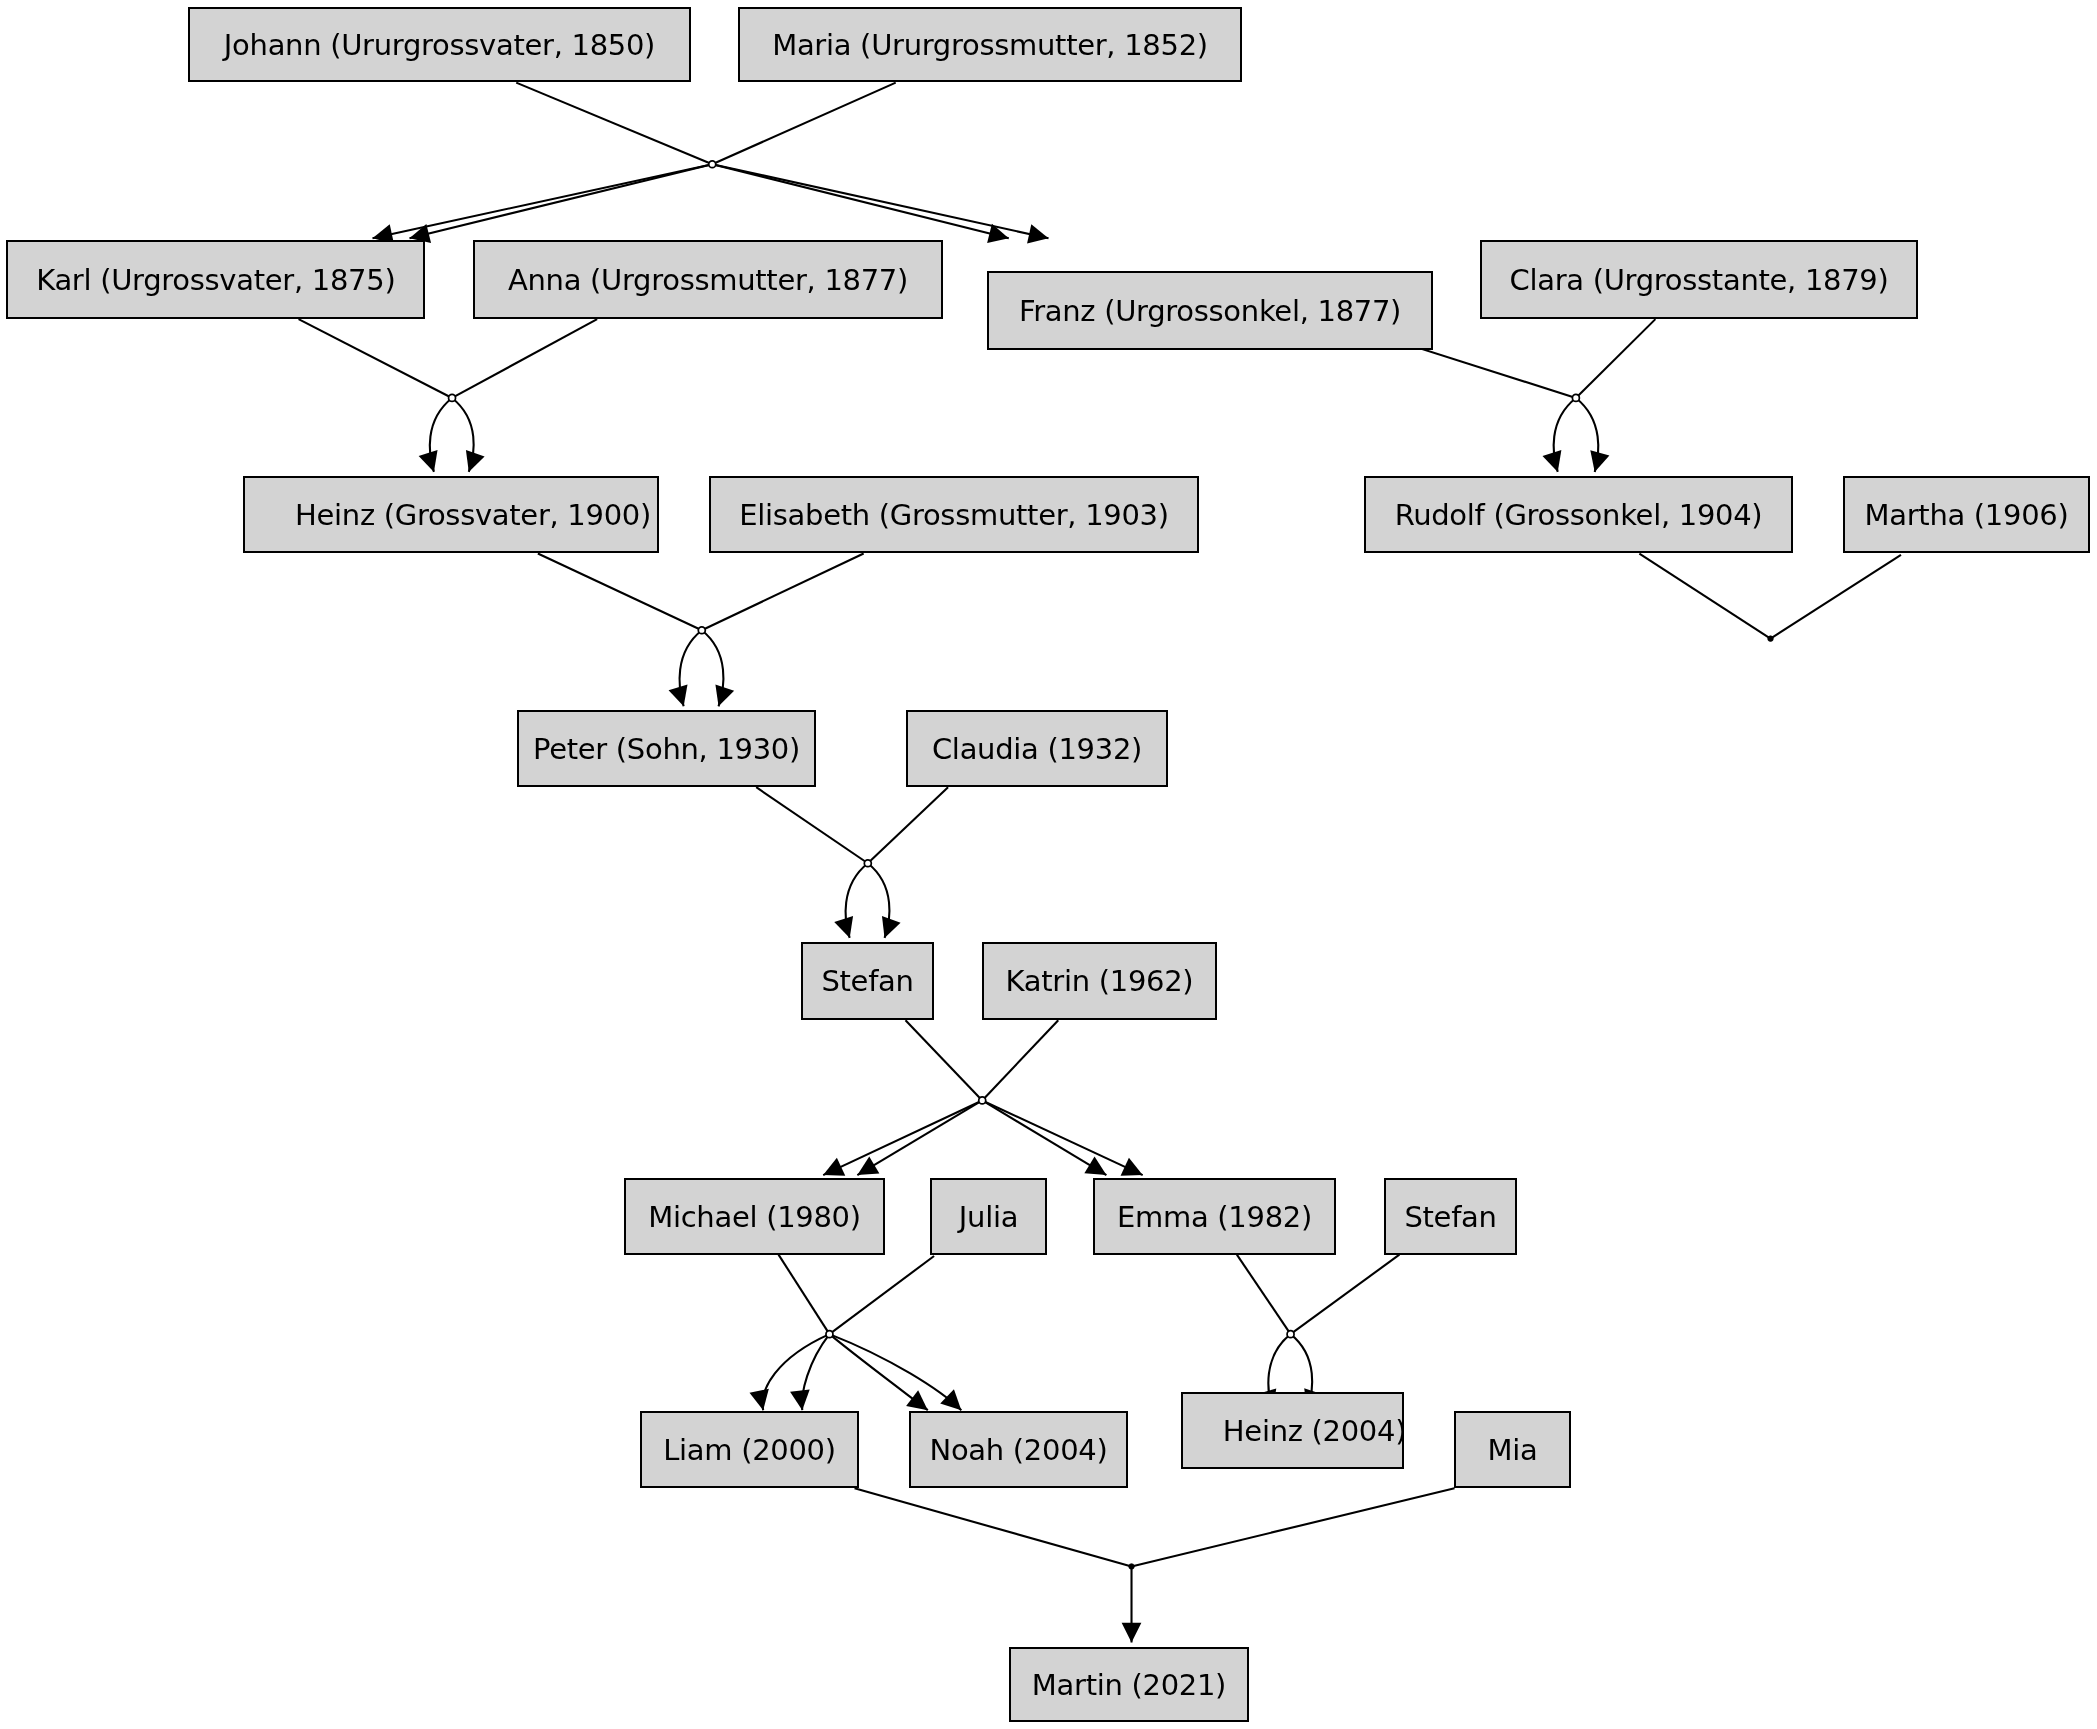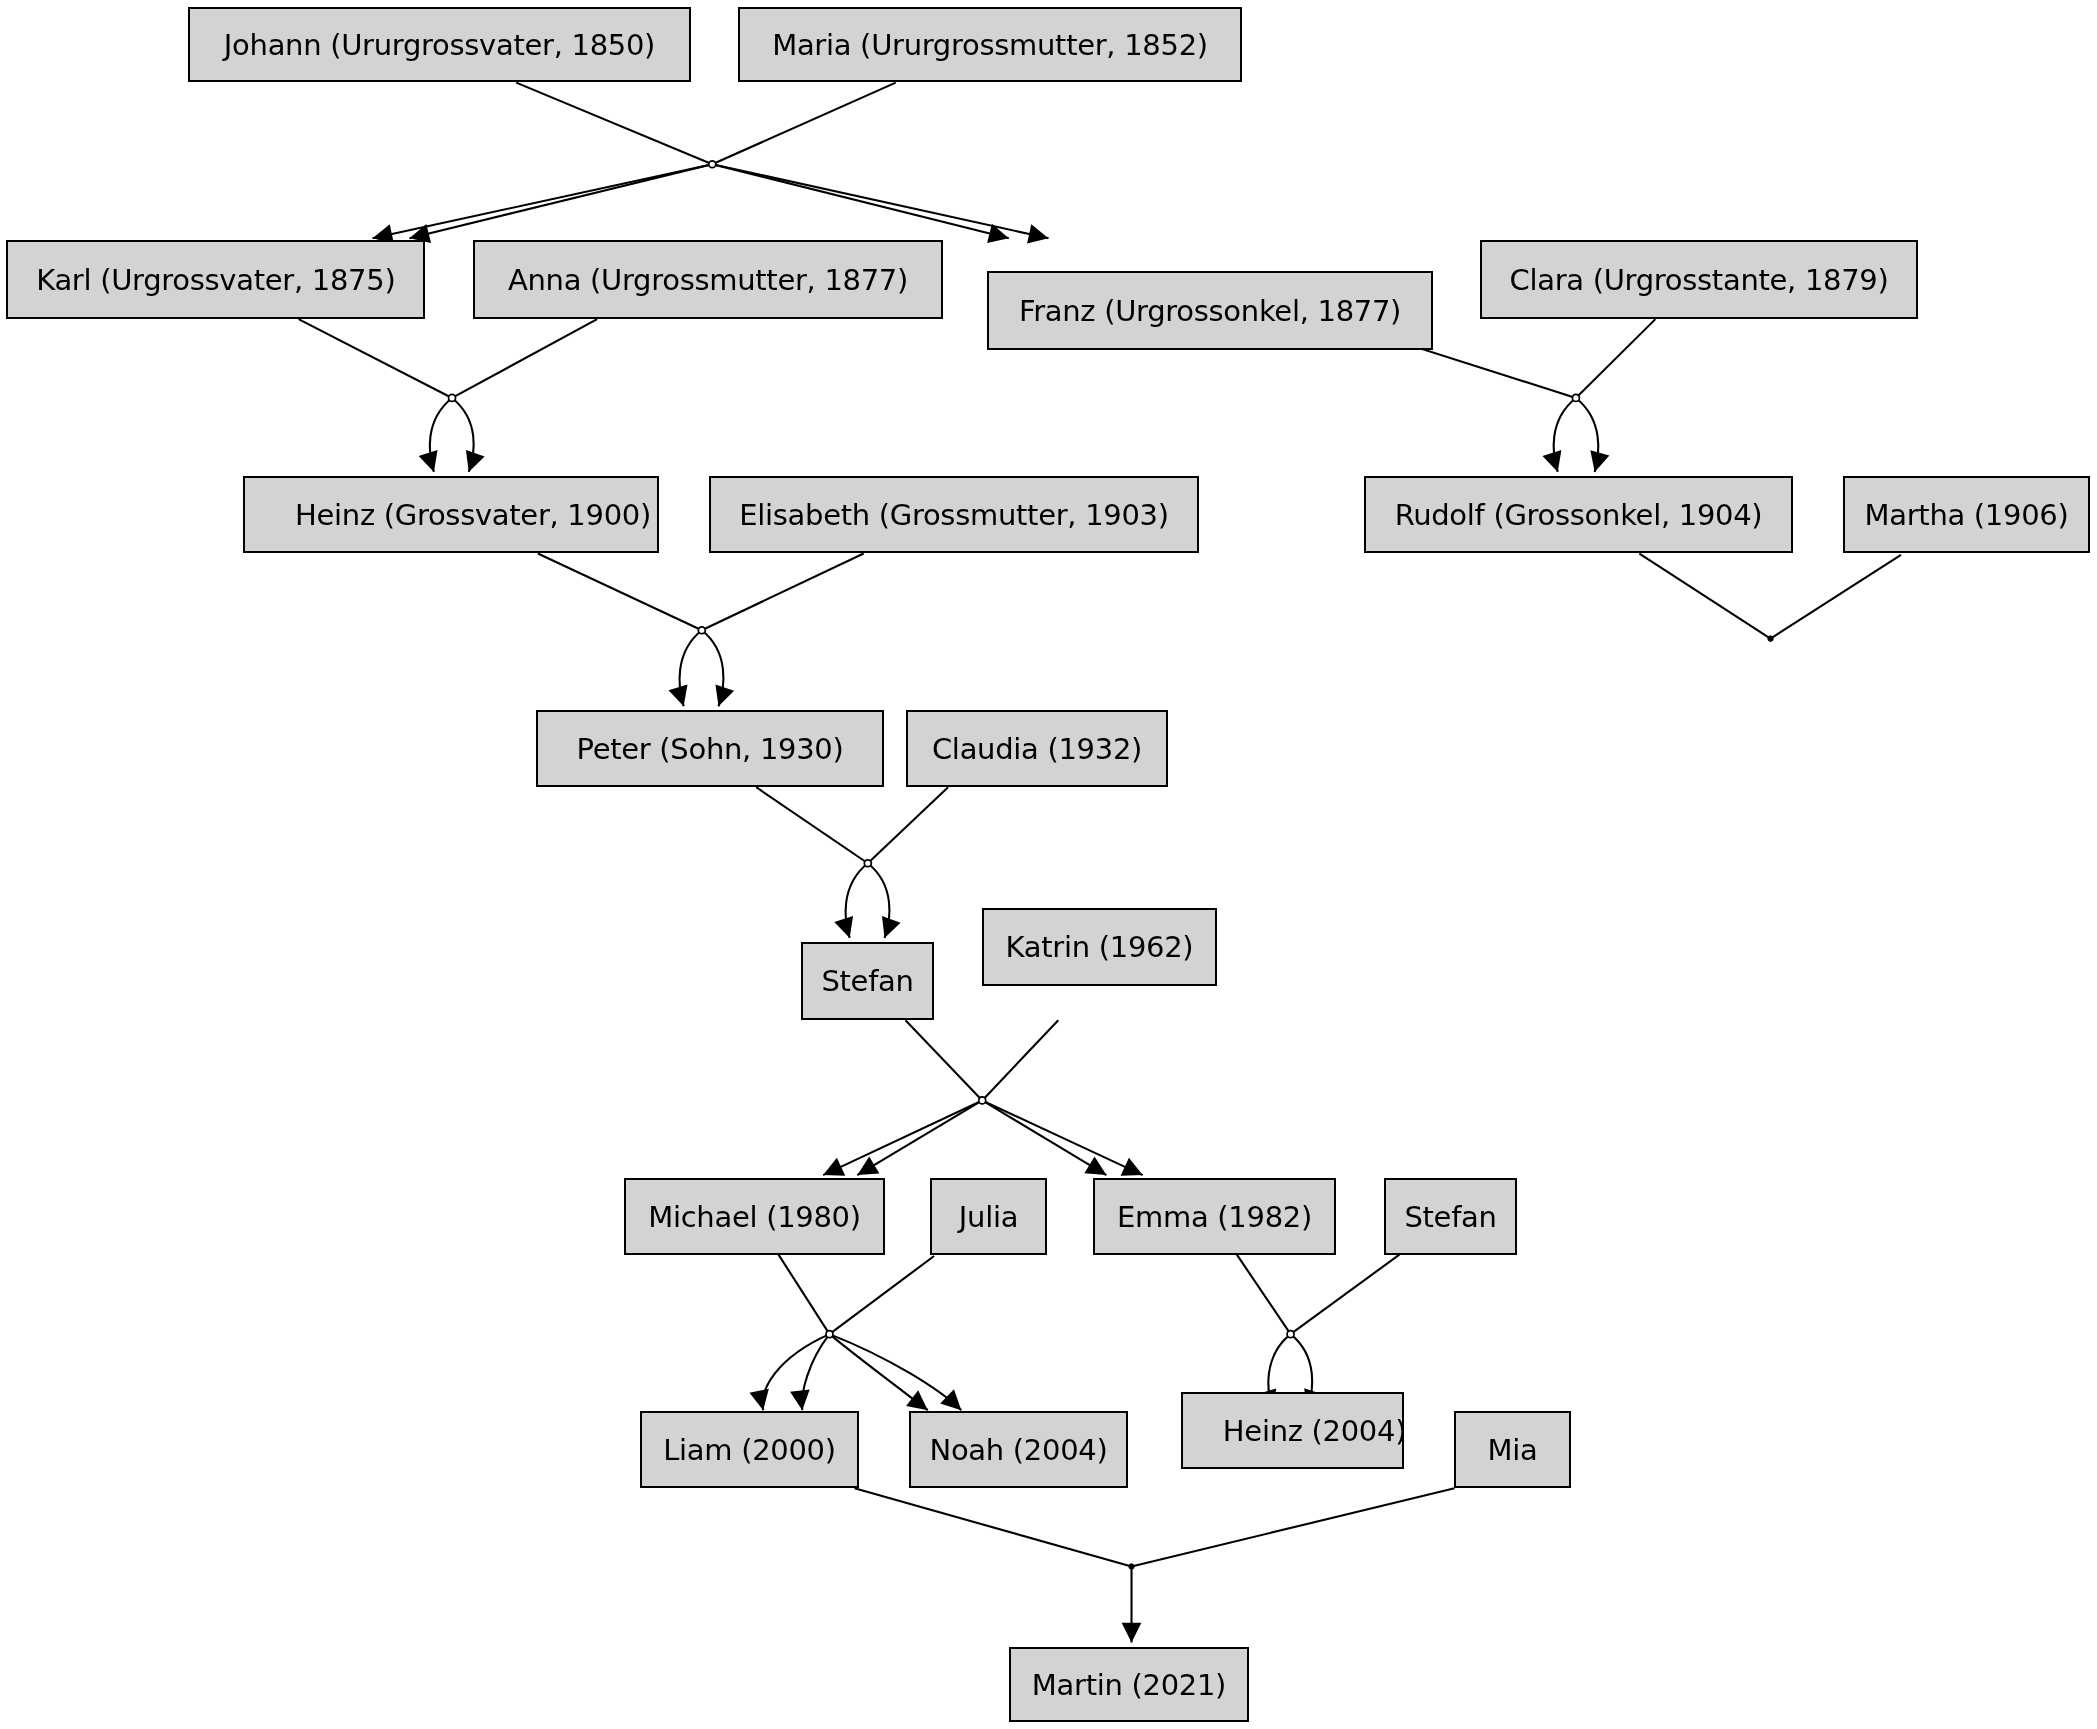--- a/index.html
+++ b/index.html
@@ -135,25 +135,25 @@
   <div class="node" style="left:6.3px;    top:240px;  width:419px; height:79px;">Karl (Urgrossvater, 1875)</div>
   <div class="node" style="left:473px;  top:240px;  width:470px; height:79px;">Anna (Urgrossmutter, 1877)</div>
   <div class="node" style="left:987px; top:240px;  width:446px; height:79px;margin-top:31px;">Franz (Urgrossonkel, 1877)</div>
   <div class="node" style="left:1480px; top:240px;  width:438px; height:79px;">Clara (Urgrosstante, 1879)</div>
 
   <div class="node" style="left:243px;  top:476px;  width:416px; height:77px;padding-left:44px;">Heinz (Grossvater, 1900)</div>
   <div class="node" style="left:709px; top:476px;  width:490px; height:77px;">Elisabeth (Grossmutter, 1903)</div>
   <div class="node" style="left:1364px; top:476px;  width:429px; height:77px;">Rudolf (Grossonkel, 1904)</div>
   <div class="node" style="left:1843px; top:476px;  width:247px; height:77px;">Martha (1906)</div>
 
-  <div class="node" style="left:536px;  top:710px; width:348px; height:77px;">Peter (Sohn, 1930)</div>
+  <div class="node" style="left:517px;  top:710px; width:299px; height:77px;">Peter (Sohn, 1930)</div>
   <div class="node" style="left:906px; top:710px; width:262px; height:77px;">Claudia (1932)</div>
 
   <div class="node" style="left:801px; top:942px; width:133px; height:78px;">Stefan</div>
-  <div class="node" style="left:982px; top:908px; width:235px; height:78px;">Katrin (1962)</div>
+  <div class="node" style="left:982px; top:942px; width:235px; height:78px;">Katrin (1962)</div>
 
   <div class="node" style="left:624px;  top:1178px; width:261px; height:77px;">Michael (1980)</div>
   <div class="node" style="left:930px; top:1178px; width:117px; height:77px;">Julia</div>
   <div class="node" style="left:1093px; top:1178px; width:243px; height:77px;">Emma (1982)</div>
   <div class="node" style="left:1384px; top:1178px; width:133px; height:77px;">Stefan</div>
 
   <div class="node" style="left:640px;  top:1411px; width:219px; height:77px;">Liam (2000)</div>
   <div class="node" style="left:909px; top:1411px; width:219px; height:77px;">Noah (2004)</div>
   <div class="node" style="left:1181px; top:1392px; width:223px; height:77px;padding-left:44px;">Heinz (2004)</div>
   <div class="node" style="left:1454px; top:1411px; width:117px; height:77px;">Mia</div>

